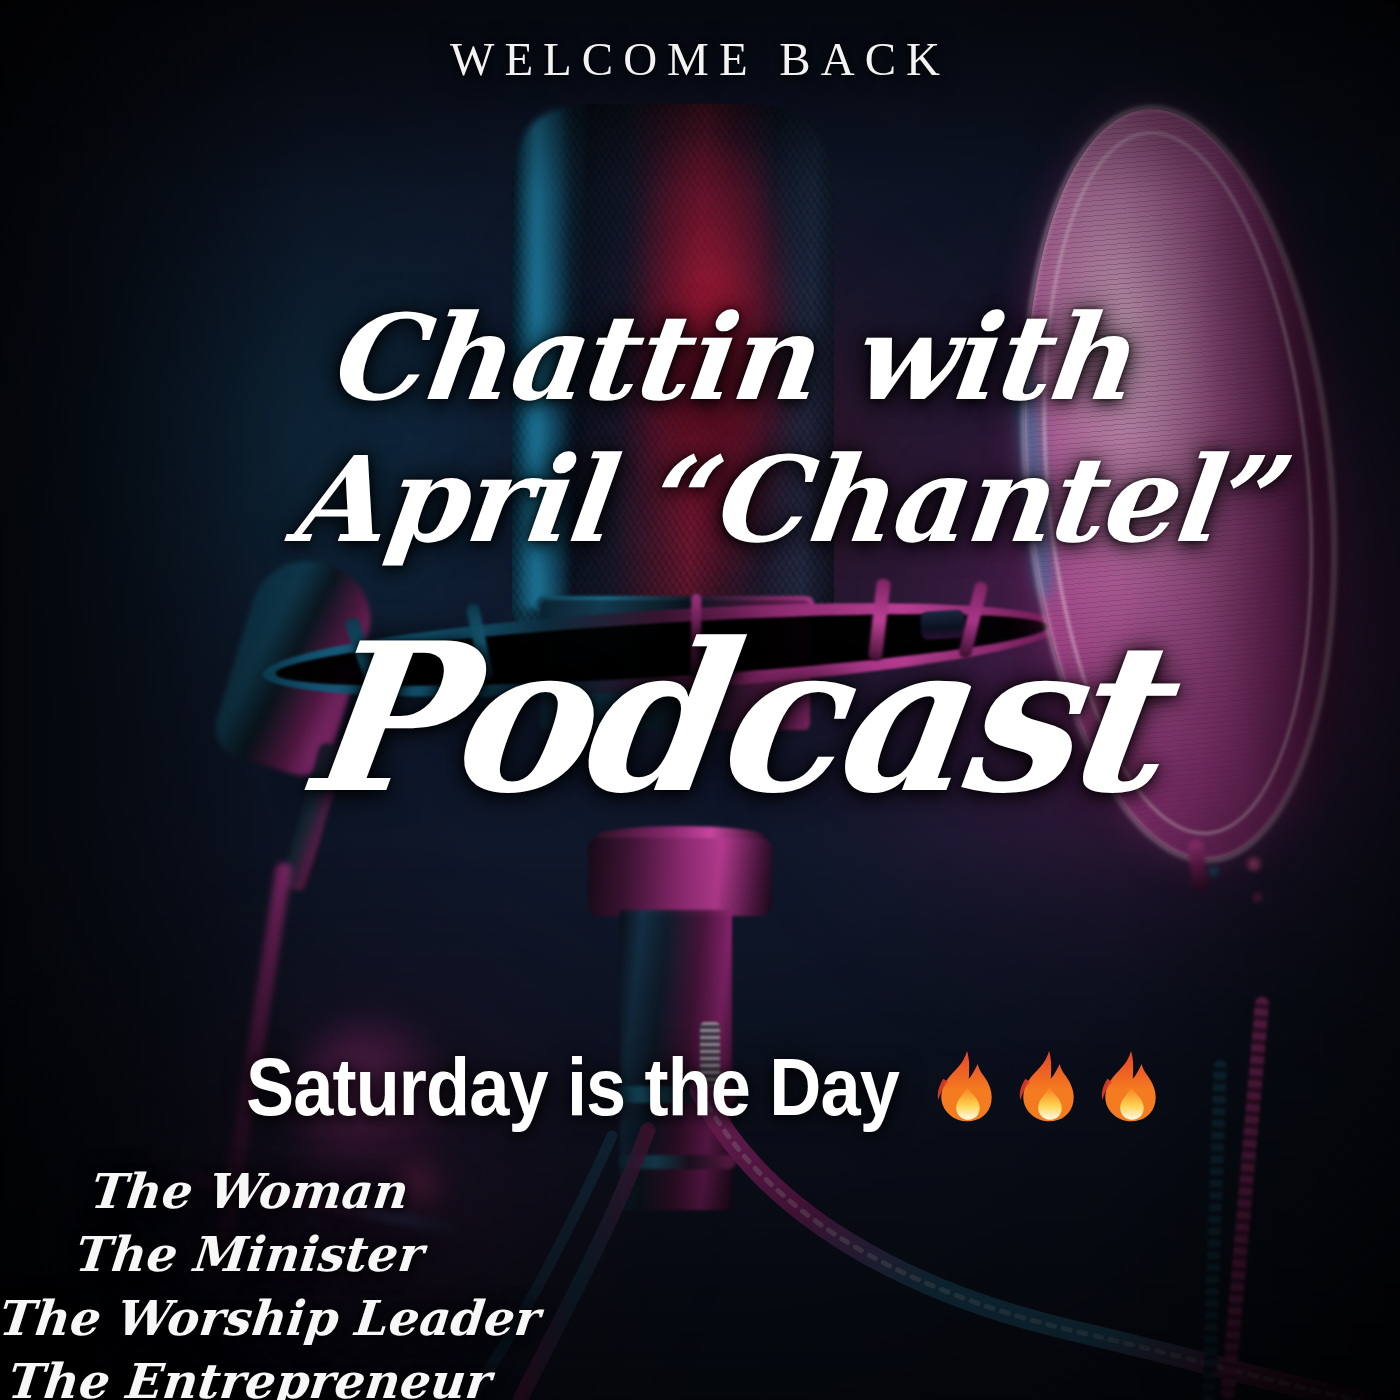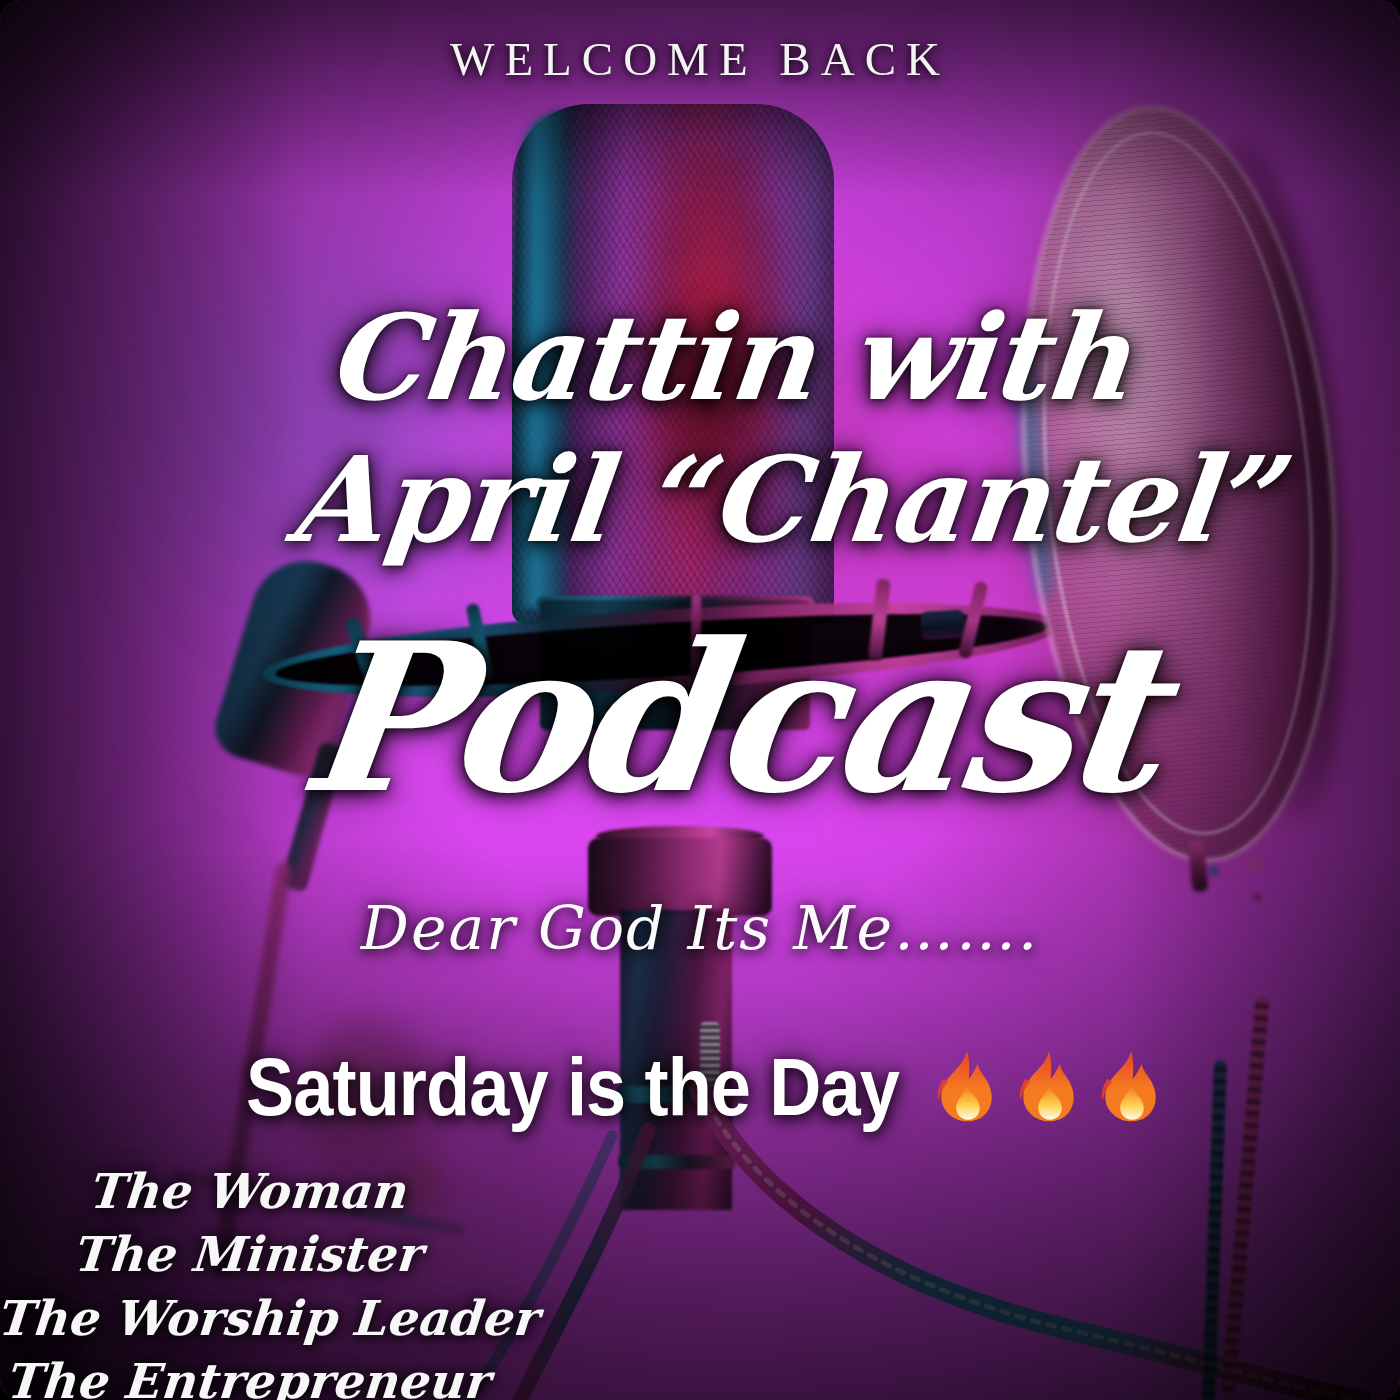--- a/index.html
+++ b/index.html
@@ -5,21 +5,21 @@
   * { margin:0; padding:0; box-sizing:border-box; }
   html,body{ background:#000; }
   body{
     width:1400px; height:1400px; overflow:hidden;
     font-family:"Liberation Sans", sans-serif;
   }
 
   #cover{
     position:relative;
     width:1400px; height:1400px;
-    background:#d946ef;
+    background:#0f172a;
     overflow:hidden;
     border-radius:21px;
   }
 
   
   .photo{ position:absolute; inset:0; overflow:hidden; }
 
   
   .glow{ position:absolute; border-radius:50%; filter:blur(90px); }
   .glow-magenta-r{ right:-60px; top:240px; width:620px; height:760px;
@@ -370,21 +370,20 @@
   <div class="overlay">
 
     <div class="welcome-back">WELCOME BACK</div>
 
     <div class="script title-1">Chattin with</div>
 
     <div class="script title-2">April “Chantel”</div>
 
     <div class="script title-3">Podcast</div>
 
-    <div class="tagline">Dear God Its Me…….</div>
 
     <div class="saturday-row">
       <div class="saturday-text">Saturday is the Day</div>
       <div class="fires" id="fire-row">
           <svg class="fire" viewBox="0 0 100 100">
             <defs>
               <linearGradient id="fo0" x1="0" y1="0" x2="0" y2="1">
                 <stop offset="0%" stop-color="#e8432a"></stop>
                 <stop offset="55%" stop-color="#f47b20"></stop>
                 <stop offset="100%" stop-color="#f47b20"></stop>

